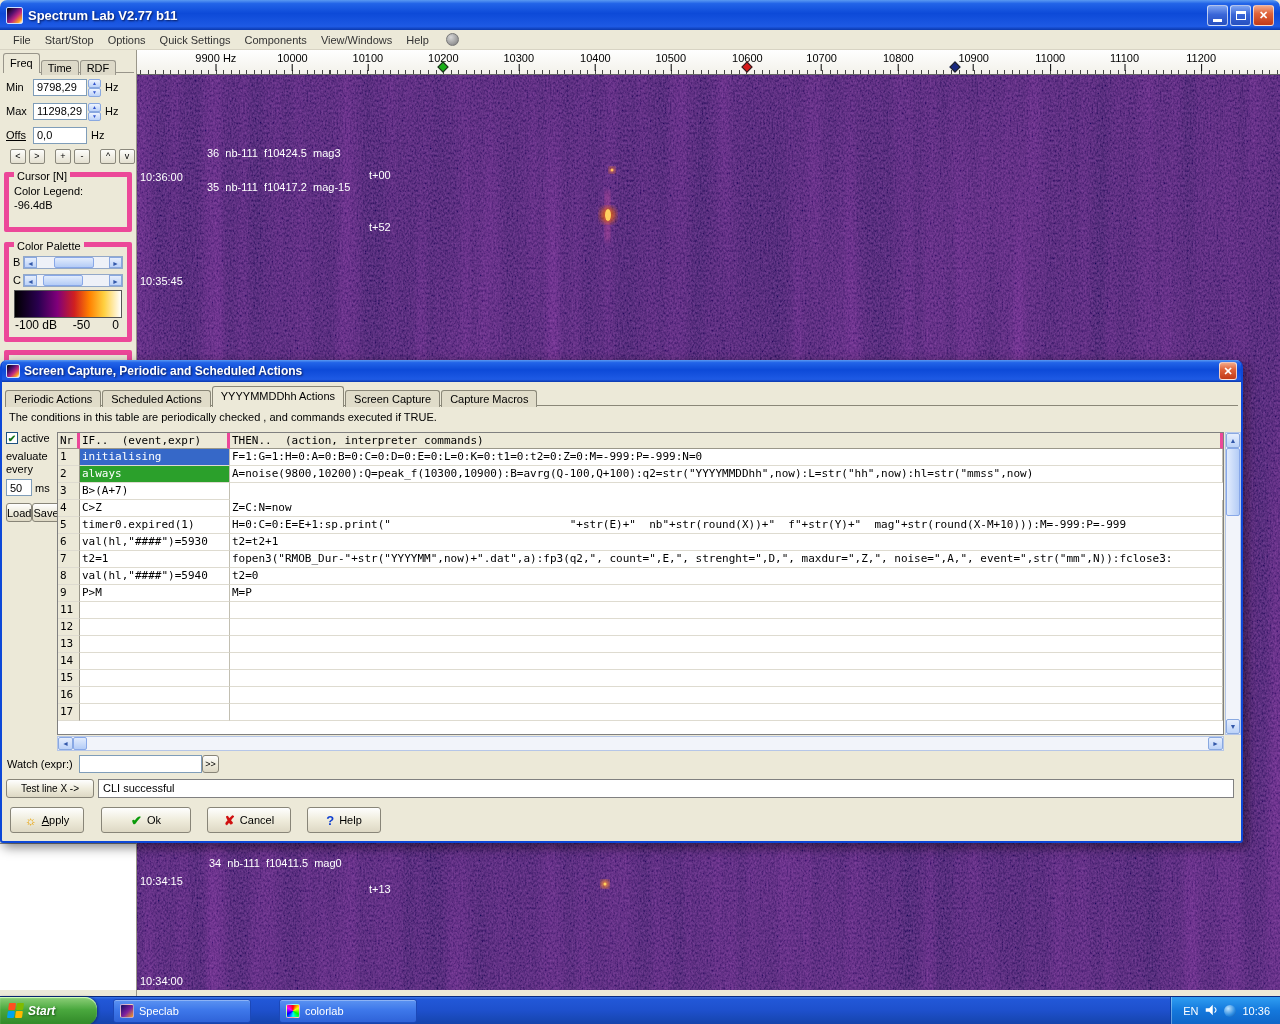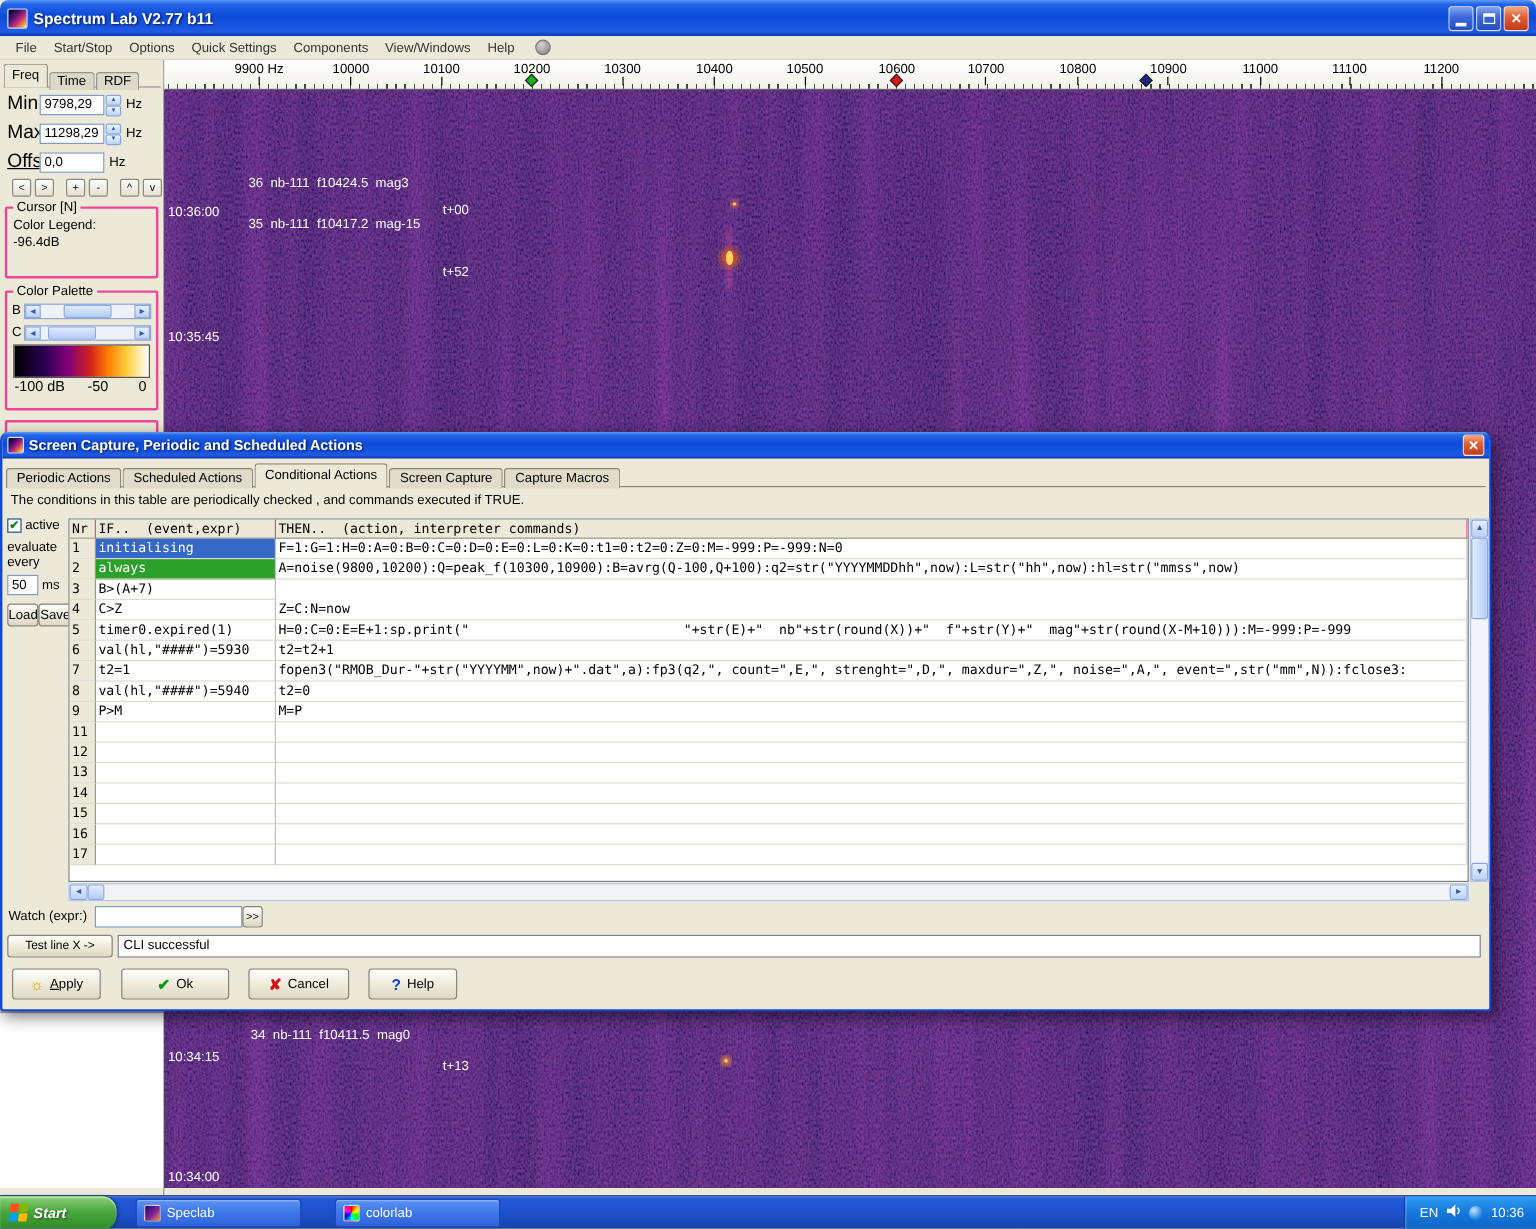--- a/index.html
+++ b/index.html
@@ -32,33 +32,33 @@
 
   
   .left-panel{position:absolute;left:0;top:50px;width:137px;height:946px;background:#ece9d8;
     border-right:1px solid #9a978a}
   .lp-tabs{position:absolute;top:3px;left:3px;right:2px;height:20px;border-bottom:1px solid #98958a}
   .lp-tab{display:inline-block;height:15px;line-height:14px;padding:0 6px;margin-right:1px;position:relative;top:5px;
     background:#ddd9c8;border:1px solid #98958a;border-bottom:none;border-radius:3px 3px 0 0;font-size:11px}
   .lp-tab.active{height:20px;top:0;line-height:18px;background:#ece9d8;z-index:2}
   .fld-row{position:absolute;left:6px;height:20px;display:flex;align-items:center}
   .r-min{top:27px}.r-max{top:51px}.r-offs{top:75px}
-  .fld-label{width:27px;font-size:16px}
+  .fld-label{width:27px;font-size:11px}
   .r-offs .fld-label{text-decoration:underline}
   input{font:11px "Liberation Sans",sans-serif;border:1px solid #7f9db9;background:#fff;padding:1px 3px}
   .fld-input{width:54px;height:17px}
   .spinner{width:13px;height:17px;display:flex;flex-direction:column;margin-left:1px}
   .spin-up,.spin-down{flex:1;font-size:5px;line-height:7px;text-align:center;color:#35c;
     background:linear-gradient(#eef4ff,#bcd2f8);border:1px solid #89a8e0;border-radius:2px}
   .fld-unit{margin-left:4px;font-size:11px}
   .nav-row{position:absolute;top:99px;left:10px;display:flex}
   .nav-btn{width:16px;height:15px;margin-right:3px;font-size:9px;line-height:13px;text-align:center;
     background:linear-gradient(#fdfdfb,#e4e0d0);border:1px solid #8a887c;border-radius:2px}
   .nav-btn:nth-child(2),.nav-btn:nth-child(4){margin-right:10px}
-  .groupbox{position:absolute;left:4px;width:128px;border:2px solid #ec4899;border-radius:2px}
+  .groupbox{position:absolute;left:4px;width:128px;border:5px solid #ec4899;border-radius:2px}
   .gb-title{position:absolute;top:-7px;left:5px;background:#ece9d8;padding:0 3px;font-size:11px;white-space:nowrap}
   .gb-cursor{top:122px;height:60px}
   .legend-label{font-size:11px;margin:8px 0 2px 5px}
   .legend-value{font-size:11px;margin-left:5px}
   .gb-palette{top:192px;height:100px}
   .slider-row{display:flex;align-items:center;height:14px;margin:4px 4px 2px 4px}
   .slider-row:first-of-type{margin-top:8px}
   .sl-label{width:10px;font-size:11px}
   .hscroll-mini{flex:1;display:flex;height:13px;border:1px solid #93a8c8;background:#eef1f8}
   .sb-arrow{width:13px;font-size:7px;line-height:11px;text-align:center;color:#3358aa;
@@ -119,21 +119,21 @@
   .side-btns-host{margin-top:7px;display:flex;flex-direction:row}
   button{font:11px "Liberation Sans",sans-serif;background:linear-gradient(#fefefe,#efecdc 50%,#ddd8c4);
     border:1px solid #888578;border-radius:3px}
   .side-btn{width:45px;height:19px;margin-bottom:5px}
   .dlg-table{position:absolute;top:50px;left:55px;width:1167px;height:303px;background:#fff;
     border:1px solid #808080;overflow:hidden}
   .t-head,.t-row{display:grid;grid-template-columns:22px 150px 1fr}
   .t-head{height:16px;background:#ece9d8;font-weight:bold}
   .t-head>div,.t-row>div{font:11px "DejaVu Sans Mono","Liberation Mono",monospace;white-space:pre;
     overflow:hidden;padding:0 2px;border-right:1px solid #c2bfb2;border-bottom:1px solid #dedbd0;line-height:16px}
-  .t-head>div{border-bottom:1px solid #9a978a;border-right:1px solid #ec4899}
+  .t-head>div{border-bottom:1px solid #9a978a;border-right:3px solid #ec4899}
   .t-row{height:17px}
   .t-row .c-nr{background:#ece9d8;border-right:1px solid #9a978a}
   .vscroll{position:absolute;top:50px;left:1223px;width:16px;height:303px;display:flex;flex-direction:column;
     background:#f2f4fa;border:1px solid #b5c6e8}
   .scroll-btn{height:15px;width:100%;font-size:7px;line-height:13px;text-align:center;color:#3358aa;
     background:linear-gradient(#e6eefd,#bcd2f8);border:1px solid #89a8e0;border-radius:2px}
   .v-track{flex:1;position:relative}
   .v-thumb{position:absolute;left:0;top:0;width:100%;height:68px;background:linear-gradient(90deg,#e2ecfd,#b4ccf6);
     border:1px solid #88a8e8;border-radius:2px}
   .hscroll-dlg{position:absolute;top:354px;left:55px;width:1167px;height:15px;display:flex;
@@ -407,21 +407,21 @@
     </div>
   </div>
 
   <div class="dialog">
     <div class="dlg-titlebar">
       <span class="dlg-icon"></span>
       <span class="dlg-title">Screen Capture, Periodic and Scheduled Actions</span>
       <span class="dlg-close">✕</span>
     </div>
     <div class="dlg-body">
-      <div class="dlg-tabs"><span class="dlg-tab">Periodic Actions</span><span class="dlg-tab">Scheduled Actions</span><span class="dlg-tab active">Conditional Actions</span><span class="dlg-tab">Screen Capture</span><span class="dlg-tab">Capture Macros</span></div>
+      <div class="dlg-tabs"><span class="dlg-tab">Periodic Actions</span><span class="dlg-tab">Scheduled Actions</span><span class="dlg-tab active">YYYYMMDDhh Actions</span><span class="dlg-tab">Screen Capture</span><span class="dlg-tab">Capture Macros</span></div>
       <div class="dlg-desc">The conditions in this table are periodically checked , and commands executed if TRUE.</div>
 
       <div class="dlg-left">
         <label class="chk-row">
           <span class="chk-box">✔</span>
           <span>active</span>
         </label>
         <div class="eval-label">evaluate every</div>
         <div class="interval-row">
           <input class="interval-input" value="50" style="">

